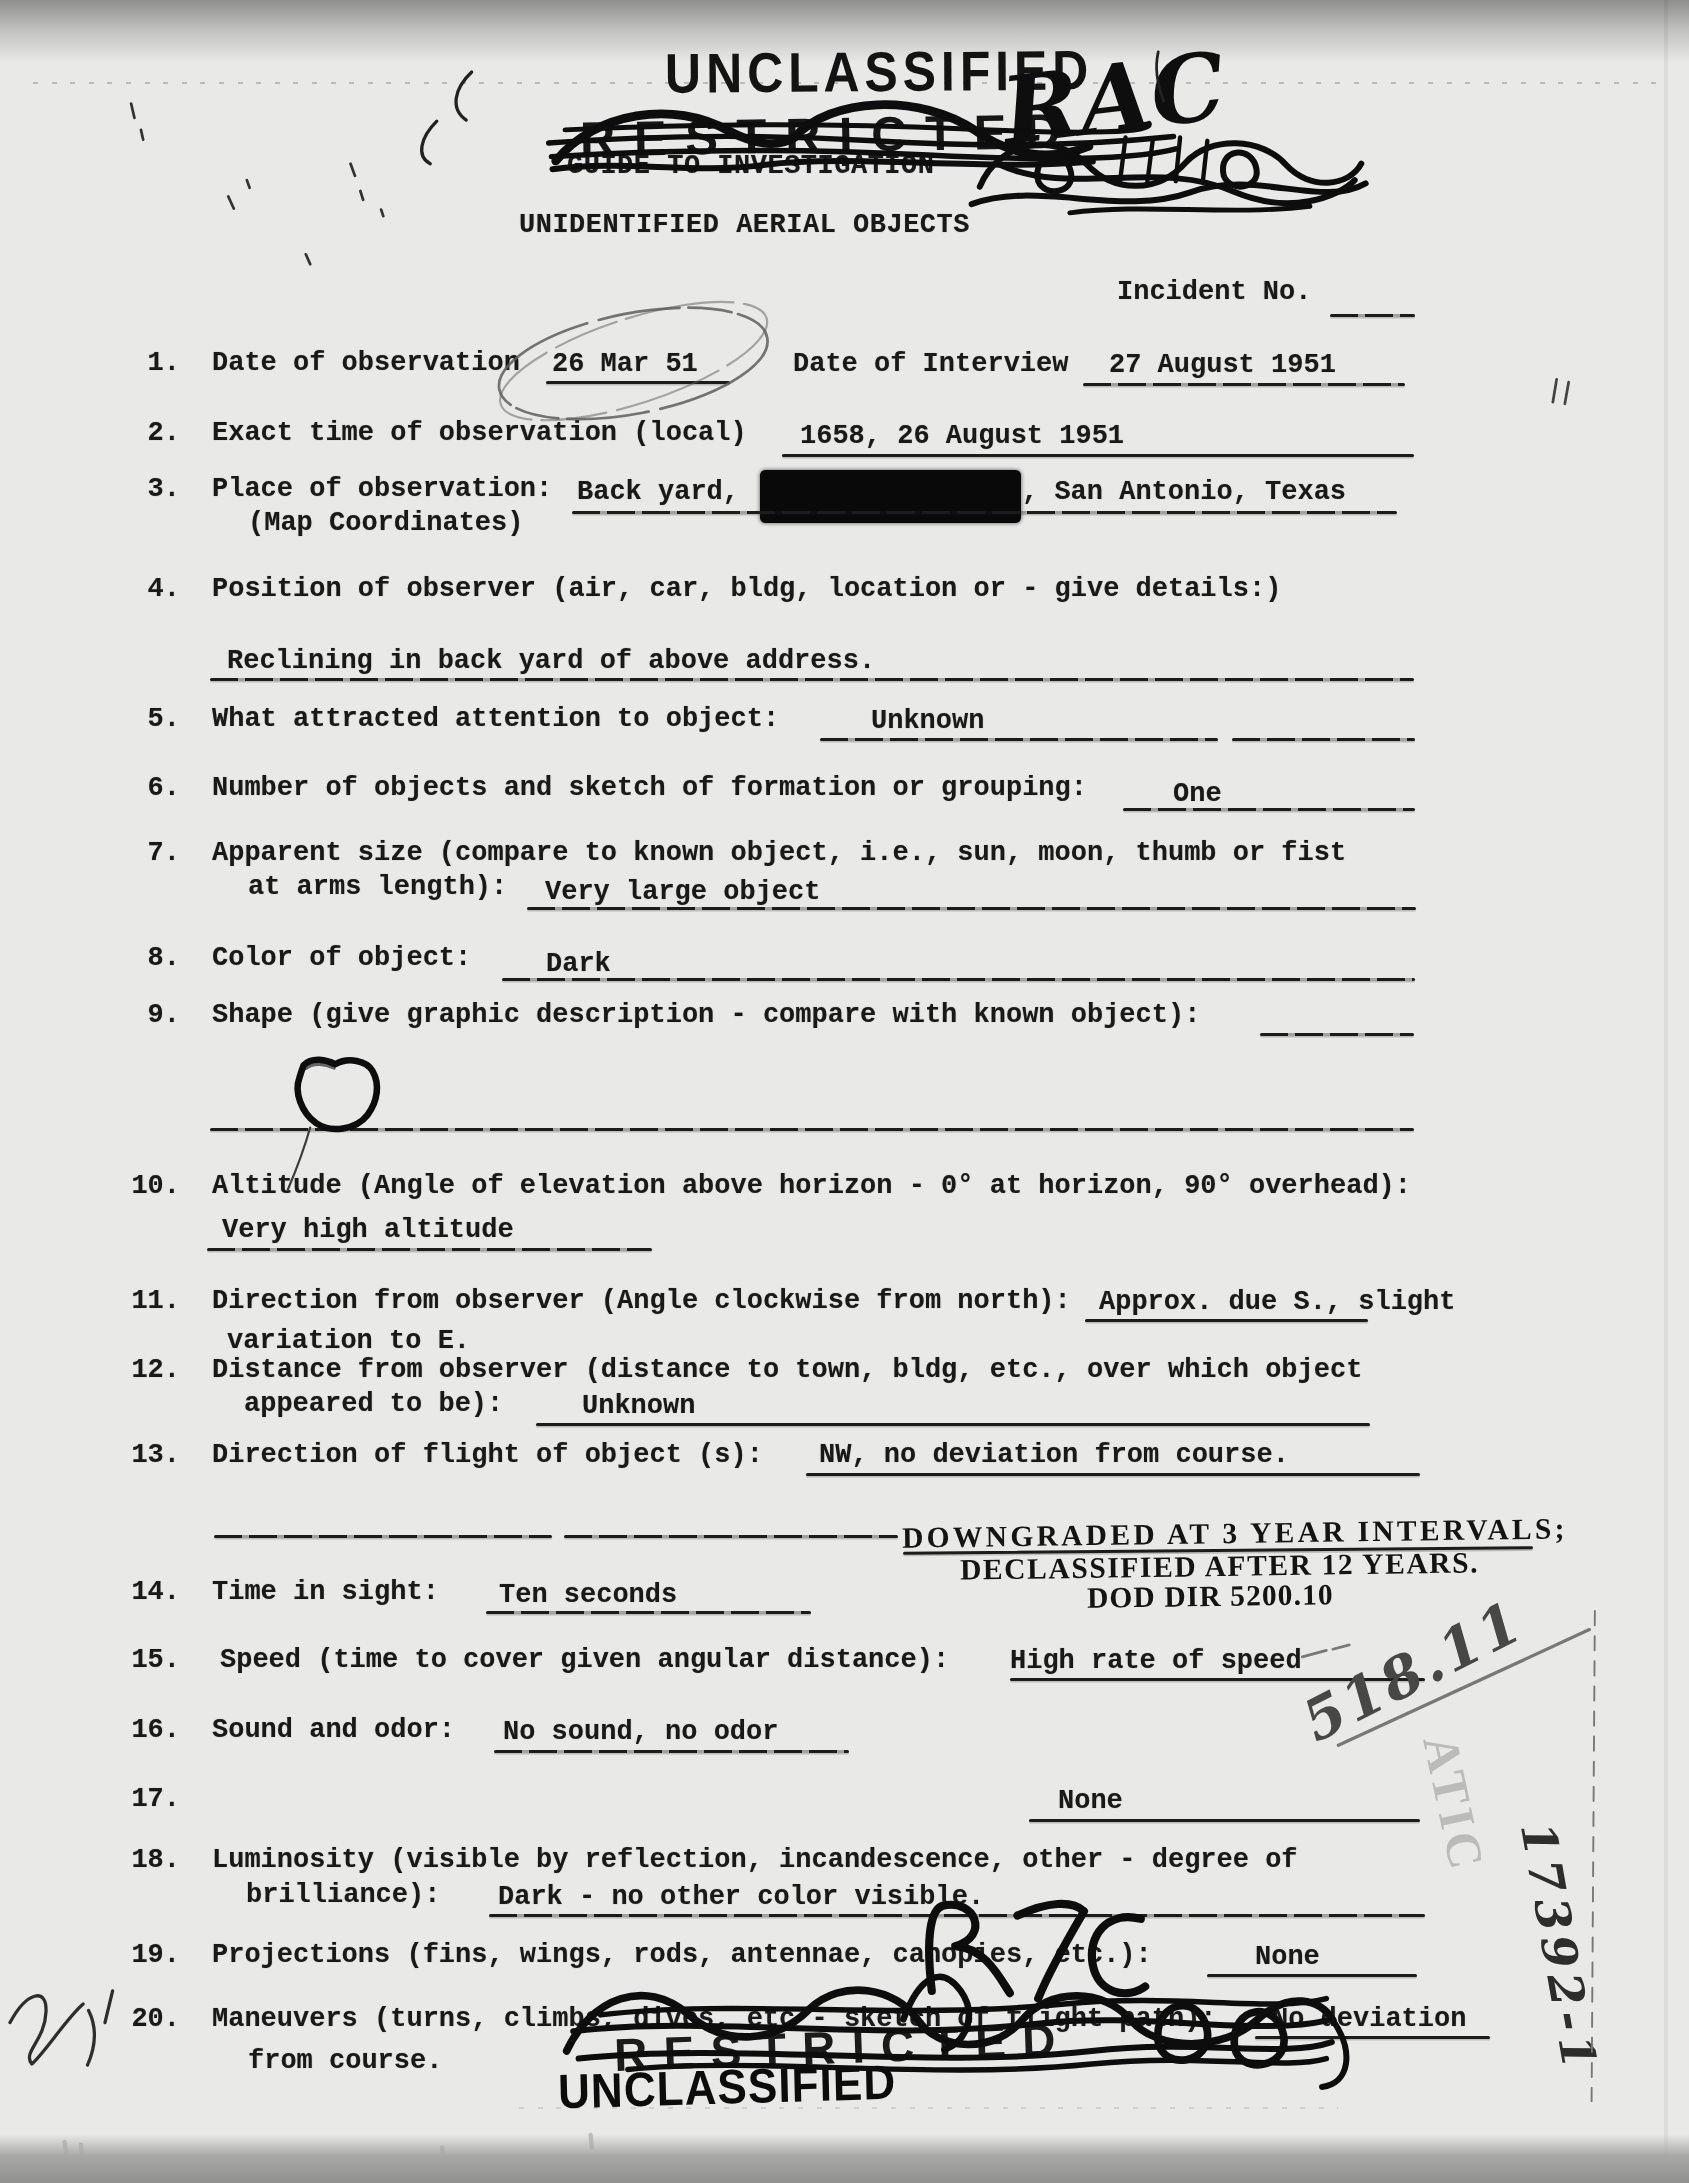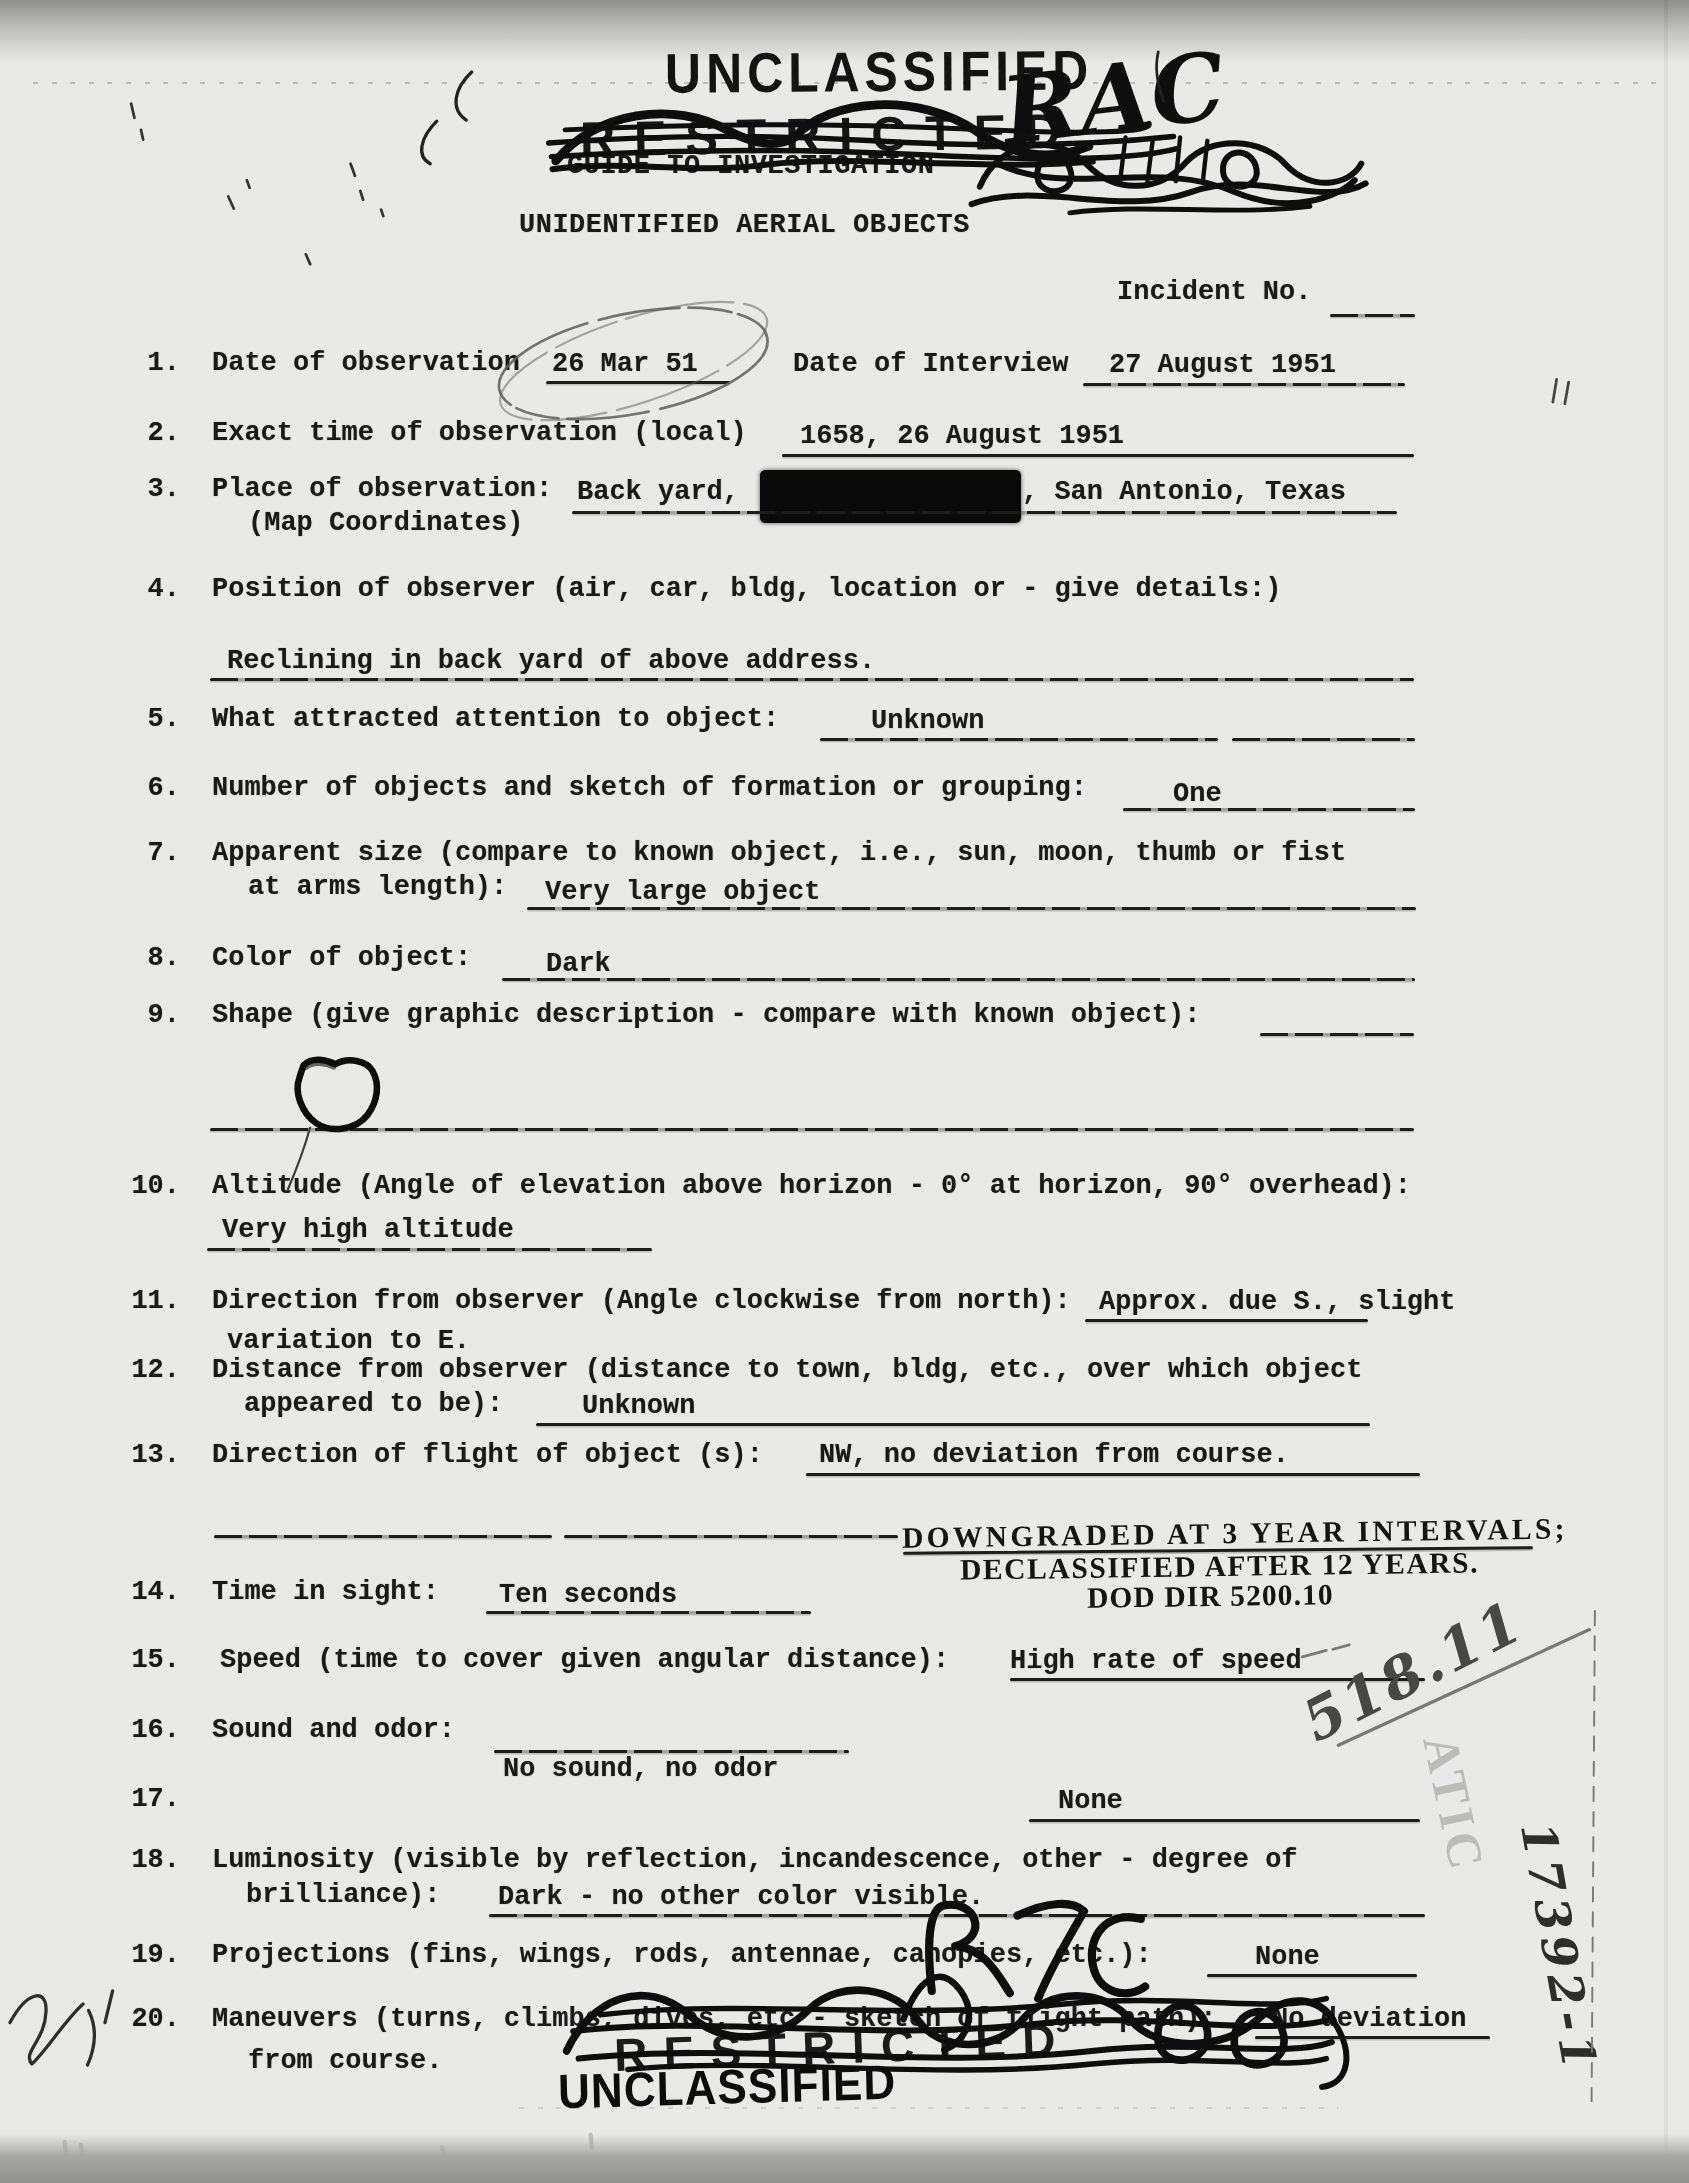--- a/index.html
+++ b/index.html
@@ -136,21 +136,21 @@
   <div class="tw" style="left:499px;top:1580px;">Ten seconds</div>
   <div class="rule frag" style="left:486px;top:1611px;width:325px;"></div>
 
   <div class="tw num" style="left:109px;top:1645px;">15.</div>
   <div class="tw" style="left:220px;top:1645px;">Speed (time to cover given angular distance):</div>
   <div class="tw" style="left:1010px;top:1646px;">High rate of speed</div>
   <div class="rule" style="left:1010px;top:1678px;width:415px;"></div>
 
   <div class="tw num" style="left:109px;top:1715px;">16.</div>
   <div class="tw" style="left:212px;top:1715px;">Sound and odor:</div>
-  <div class="tw" style="left:503px;top:1717px;margin-top:37px;">No sound, no odor</div>
+  <div class="tw" style="left:503px;top:1717px;">No sound, no odor</div>
   <div class="rule frag" style="left:494px;top:1750px;width:355px;"></div>
 
   <div class="tw num" style="left:109px;top:1784px;">17.</div>
   <div class="tw" style="left:1058px;top:1786px;">None</div>
   <div class="rule" style="left:1029px;top:1819px;width:391px;"></div>
 
   <div class="tw num" style="left:109px;top:1845px;">18.</div>
   <div class="tw" style="left:212px;top:1845px;">Luminosity (visible by reflection, incandescence, other - degree of</div>
   <div class="tw" style="left:246px;top:1880px;">brilliance):</div>
   <div class="tw" style="left:498px;top:1882px;">Dark - no other color visible.</div>

